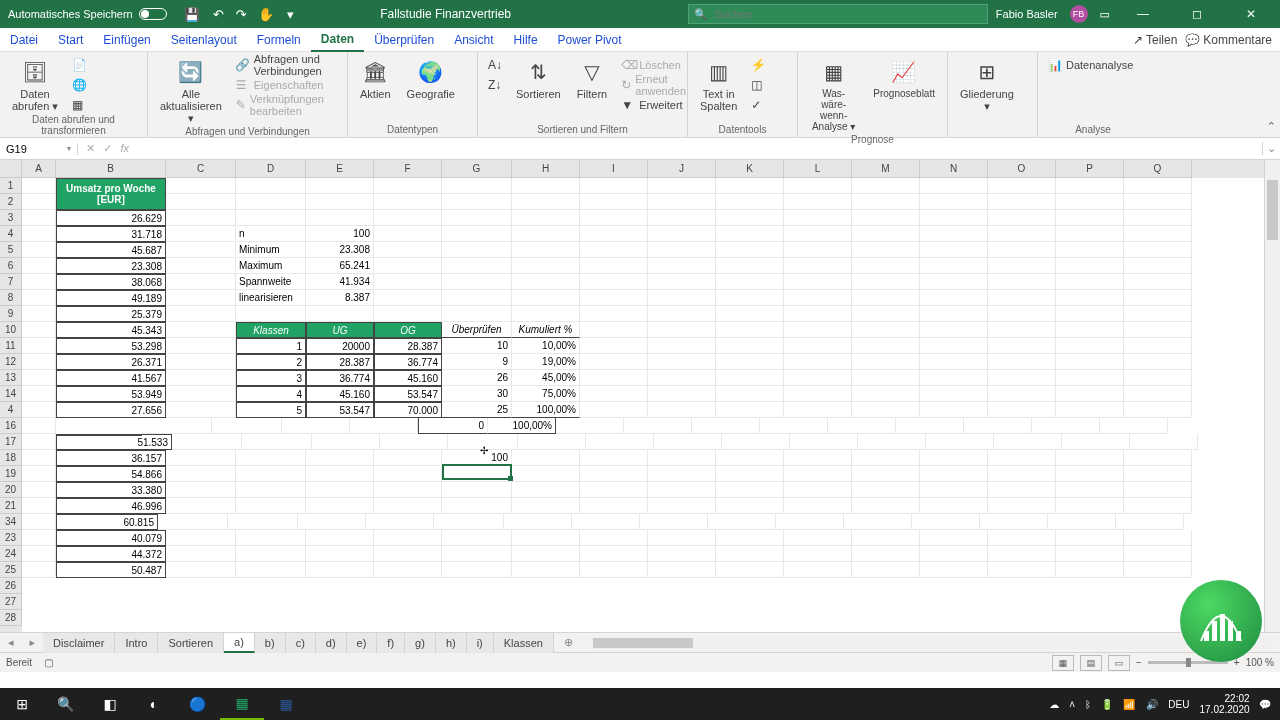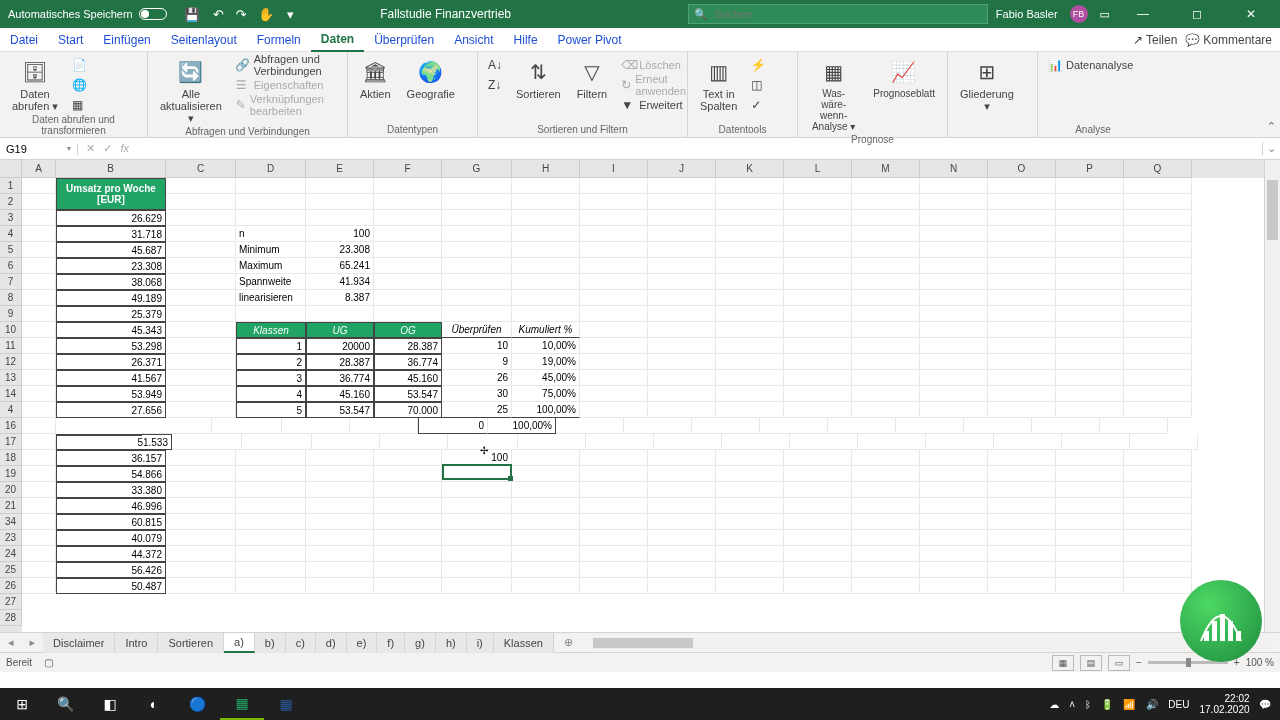--- a/index.html
+++ b/index.html
@@ -773,21 +773,21 @@
           <div class="cell cK" style="width: 68px;"></div>
           <div class="cell cL" style="width: 68px;"></div>
           <div class="cell cM" style="width: 68px;"></div>
           <div class="cell cN" style="width: 68px;"></div>
           <div class="cell cO" style="width: 68px;"></div>
           <div class="cell cP" style="width: 68px;"></div>
           <div class="cell cQ" style="width: 68px;"></div>
         </div>
         <div class="row">
           <div class="cell cA" style="width: 34px;"></div>
-          <div class="cell cB bdata r" style="width: 110px;">60.815</div>
+          <div class="cell cB bdata r" style="width: 102px;">60.815</div>
           <div class="cell cC" style="width: 70px;"></div>
           <div class="cell cD" style="width: 70px;"></div>
           <div class="cell cE" style="width: 68px;"></div>
           <div class="cell cF" style="width: 68px;"></div>
           <div class="cell cG" style="width: 70px;"></div>
           <div class="cell cH" style="width: 68px;"></div>
           <div class="cell cI" style="width: 68px;"></div>
           <div class="cell cJ" style="width: 68px;"></div>
           <div class="cell cK" style="width: 68px;"></div>
           <div class="cell cL" style="width: 68px;"></div>
@@ -812,39 +812,20 @@
           <div class="cell cL" style="width: 68px;"></div>
           <div class="cell cM" style="width: 68px;"></div>
           <div class="cell cN" style="width: 68px;"></div>
           <div class="cell cO" style="width: 68px;"></div>
           <div class="cell cP" style="width: 68px;"></div>
           <div class="cell cQ" style="width: 68px;"></div>
         </div>
         <div class="row">
           <div class="cell cA" style="width: 34px;"></div>
           <div class="cell cB bdata r" style="width: 110px;">44.372</div>
-          <div class="cell cC" style="width: 70px;"></div>
-          <div class="cell cD" style="width: 70px;"></div>
-          <div class="cell cE" style="width: 68px;"></div>
-          <div class="cell cF" style="width: 68px;"></div>
-          <div class="cell cG" style="width: 70px;"></div>
-          <div class="cell cH" style="width: 68px;"></div>
-          <div class="cell cI" style="width: 68px;"></div>
-          <div class="cell cJ" style="width: 68px;"></div>
-          <div class="cell cK" style="width: 68px;"></div>
-          <div class="cell cL" style="width: 68px;"></div>
-          <div class="cell cM" style="width: 68px;"></div>
-          <div class="cell cN" style="width: 68px;"></div>
-          <div class="cell cO" style="width: 68px;"></div>
-          <div class="cell cP" style="width: 68px;"></div>
-          <div class="cell cQ" style="width: 68px;"></div>
-        </div>
-        <div class="row">
-          <div class="cell cA" style="width: 34px;"></div>
-          <div class="cell cB bdata r" style="width: 110px;">56.426</div>
           <div class="cell cC" style="width: 70px;"></div>
           <div class="cell cD" style="width: 70px;"></div>
           <div class="cell cE" style="width: 68px;"></div>
           <div class="cell cF" style="width: 68px;"></div>
           <div class="cell cG" style="width: 70px;"></div>
           <div class="cell cH" style="width: 68px;"></div>
           <div class="cell cI" style="width: 68px;"></div>
           <div class="cell cJ" style="width: 68px;"></div>
           <div class="cell cK" style="width: 68px;"></div>
           <div class="cell cL" style="width: 68px;"></div>

